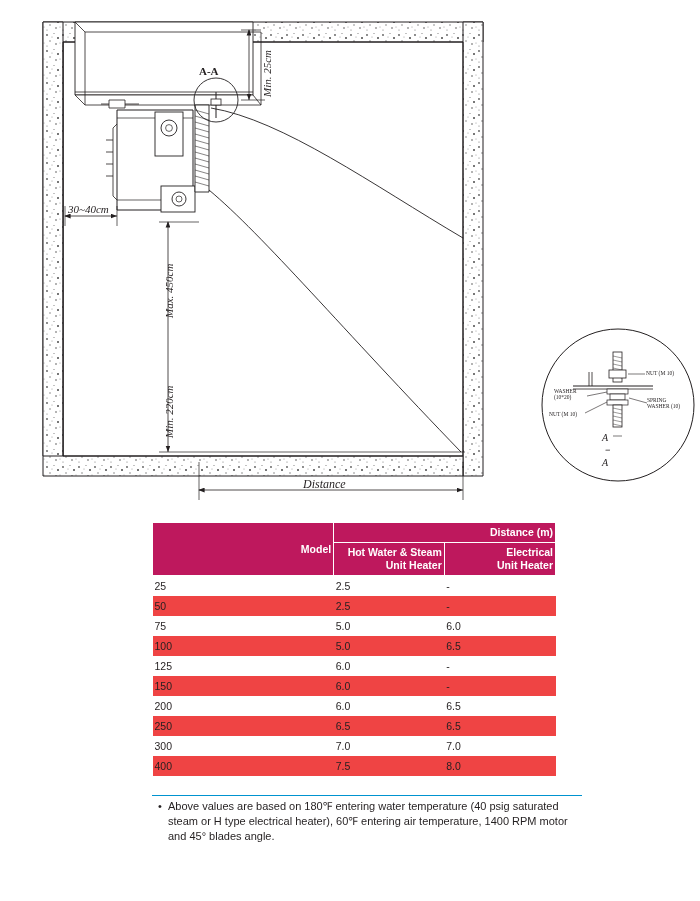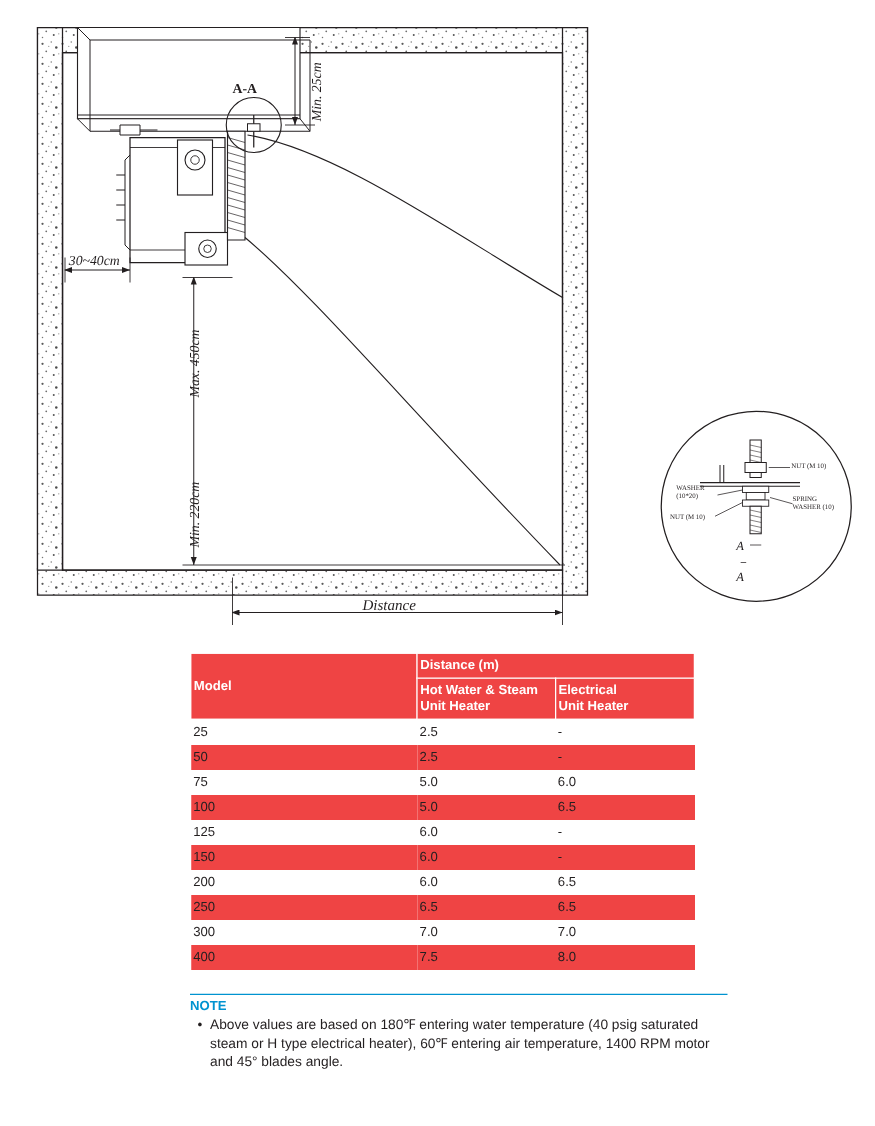--- a/index.html
+++ b/index.html
@@ -12,21 +12,21 @@
     height: 901px;
     position: relative;
     font-family: "Liberation Sans", sans-serif;
     color: #231f20;
     overflow: hidden;
   }
 
   
   #diagram-area {
     position: absolute;
-    left: 0; top: 0;
+    left: 13px; top: 0;
     width: 558px;
     height: 515px;
   }
   #diagram-svg {
     position: absolute;
     left: 0; top: 0;
   }
 
   .dim-label {
     position: absolute;
@@ -52,24 +52,24 @@
     font-size: 11px;
     color: #231f20;
     margin-bottom: 4px;
   }
   table {
     border-collapse: collapse;
     width: 404px;
     font-size: 10.5px;
   }
   th {
-    background: #ef4444;
+    background: #be185d;
     color: #ffffff;
     font-weight: bold;
-    text-align: left;
+    text-align: right;
     border: 1px solid #ffffff;
     padding: 3px 2px;
     line-height: 1.25;
   }
   td {
     border: none;
     padding: 4px 2px;
     color: #231f20;
   }
   tbody tr.alt td {
@@ -361,18 +361,17 @@
           <td>400</td>
           <td>7.5</td>
           <td>8.0</td>
         </tr>
       </tbody>
   </table>
 </div>
 
 <div id="note-wrap">
   <div id="note-rule"></div>
-  <div id="note-title">NOTE</div>
   <div class="note-item">
     <div class="note-bullet">•</div>
     <div class="note-text">Above values are based on 180℉ entering water temperature (40 psig saturated steam or H type electrical heater), 60℉ entering air temperature, 1400 RPM motor and 45° blades angle.</div>
   </div>
 </div>
 
 </body></html>

